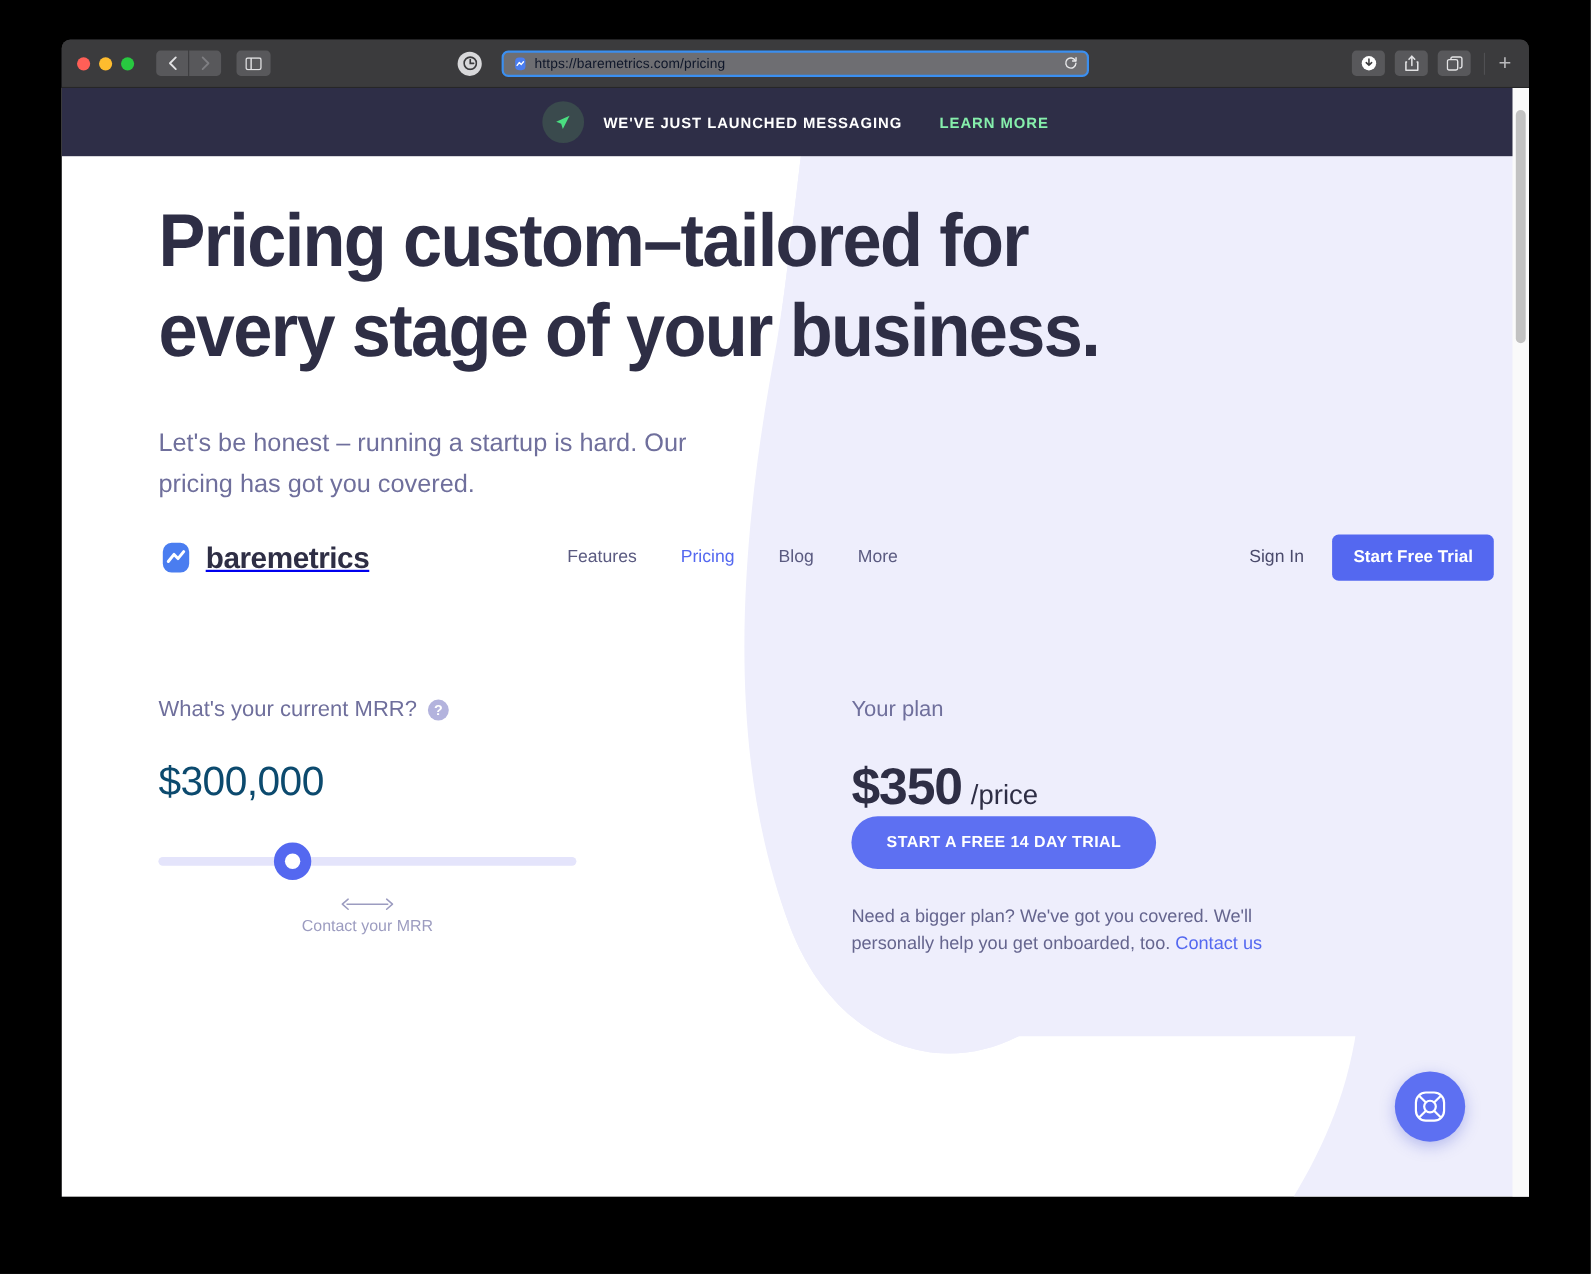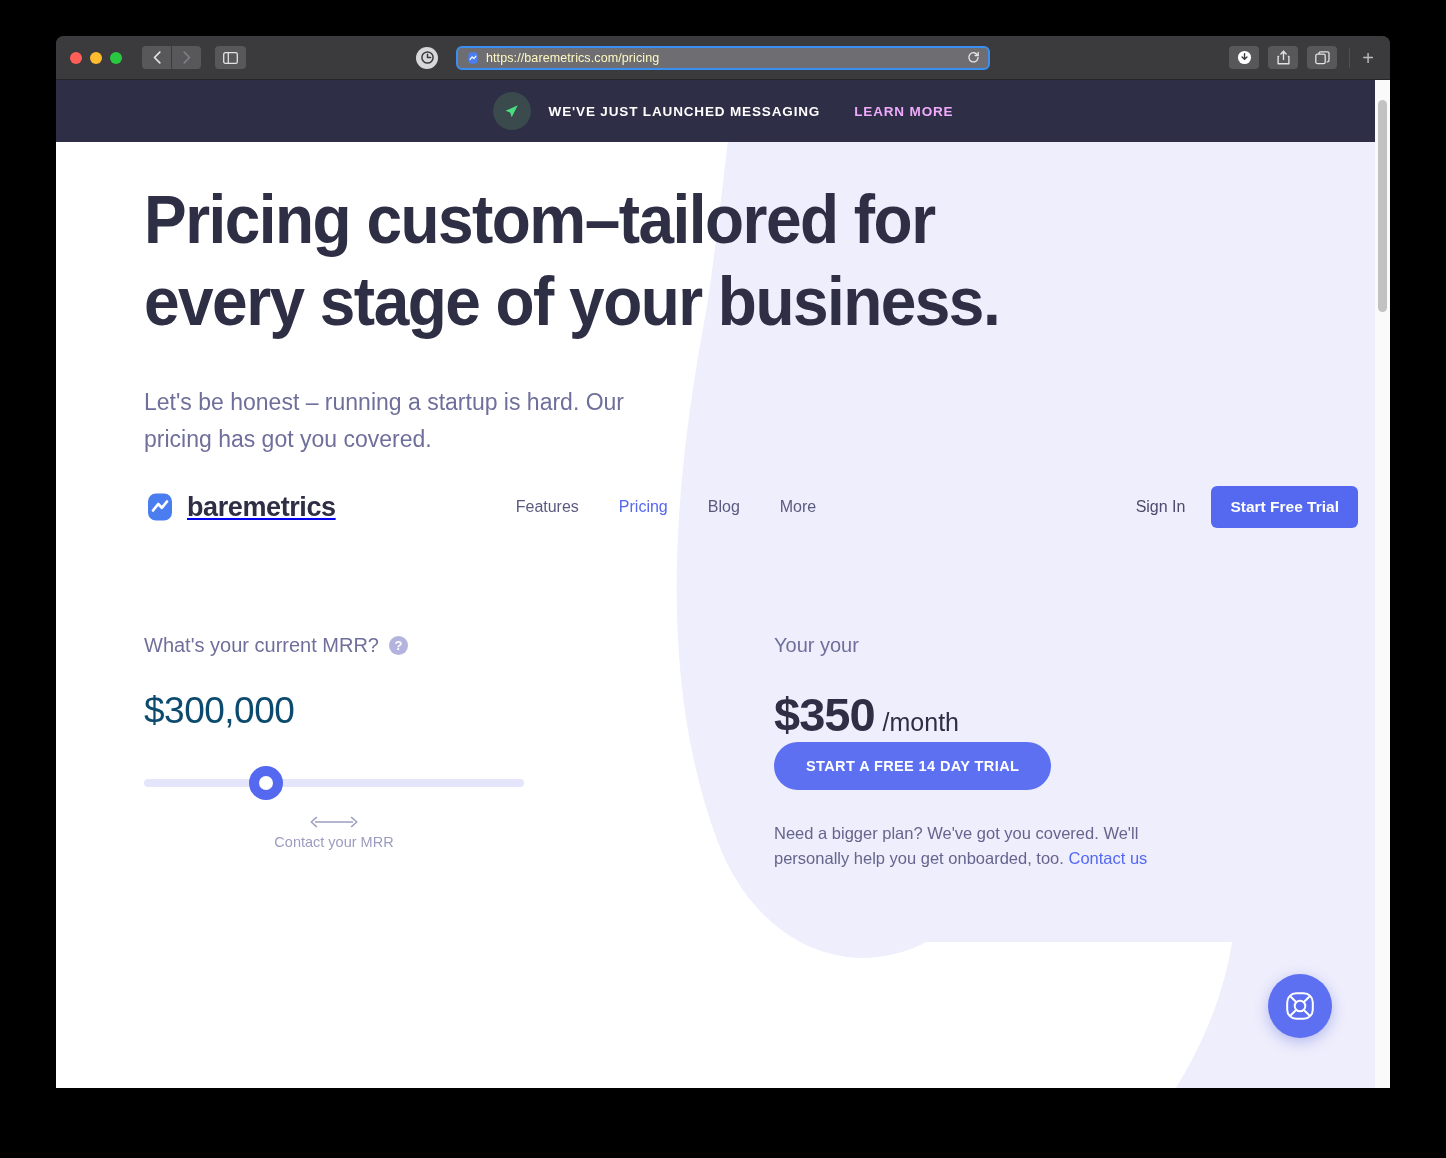--- a/index.html
+++ b/index.html
@@ -61,21 +61,21 @@
     position: absolute; left: 400px;
     width: 534px; height: 24px;
     background: #6e6e72;
     border: 2px solid #3b8ff0;
     border-radius: 6px;
     display: flex; align-items: center;
     padding: 0 8px;
     gap: 6px;
   }
   #address-bar .url-text {
-    color: #fef9c3; font-size: 12.5px; letter-spacing: .1px;
+    color: #0f172a; font-size: 12.5px; letter-spacing: .1px;
     flex: 1; white-space: nowrap; overflow: hidden;
   }
 
   .tb-right { position: absolute; right: 16px; display: flex; align-items: center; gap: 9px; }
   .tb-right .tb-btn { width: 30px; height: 23px; }
   #new-tab-button {
     color: #b9b9bc; font-size: 20px; font-weight: 300;
     padding-left: 12px; margin-left: 3px;
     border-left: 1px solid #505053;
     line-height: 1;
@@ -100,21 +100,21 @@
   #banner-icon-circle {
     width: 38px; height: 38px; border-radius: 50%;
     background: #3a4a4d;
     display: flex; align-items: center; justify-content: center;
   }
   #banner-text {
     color: #ffffff; font-size: 13.5px; font-weight: bold;
     letter-spacing: .85px;
   }
   #banner-learn-more {
-    color: #f0abfc; font-size: 13.5px; font-weight: bold;
+    color: #86efac; font-size: 13.5px; font-weight: bold;
     letter-spacing: .85px; text-decoration: none; margin-left: 16px;
   }
 
   
   #hero-blob {
     position: absolute; left: 0; top: 62px;
     width: 100%; height: 946px;
     pointer-events: none; z-index: 0;
   }
 
@@ -395,25 +395,25 @@
           <svg width="52" height="16" viewBox="0 0 52 16" style="color:#9c9cc0">
             <line x1="7" y1="8" x2="45" y2="8" stroke="currentColor" stroke-width="1.4"></line>
             <path d="M8.5 3.4 3.2 8l5.3 4.6" stroke="currentColor" stroke-width="1.4" fill="none" stroke-linecap="round" stroke-linejoin="round"></path>
             <path d="M43.5 3.4 48.8 8l-5.3 4.6" stroke="currentColor" stroke-width="1.4" fill="none" stroke-linecap="round" stroke-linejoin="round"></path>
           </svg>
           <span id="slider-hint-label">Contact your MRR</span>
         </div>
       </div>
 
       <div class="calc-col-right">
-        <div id="price-label">Your your</div>
+        <div id="price-label">Your plan</div>
 
         <div id="price-row">
           <span id="price-amount">$350</span>
-          <span id="price-period">/month</span>
+          <span id="price-period">/price</span>
         </div>
 
         <button id="start-trial-cta">START A FREE 14 DAY TRIAL</button>
 
         <p id="bigger-plan-note"><span>Need a bigger plan? We've got you covered. We'll personally help you get onboarded, too. </span><a id="contact-us-link" href="#">Contact us</a></p>
       </div>
     </div>
 
     <div id="support-fab">
       <svg width="32" height="32" viewBox="0 0 32 32">

